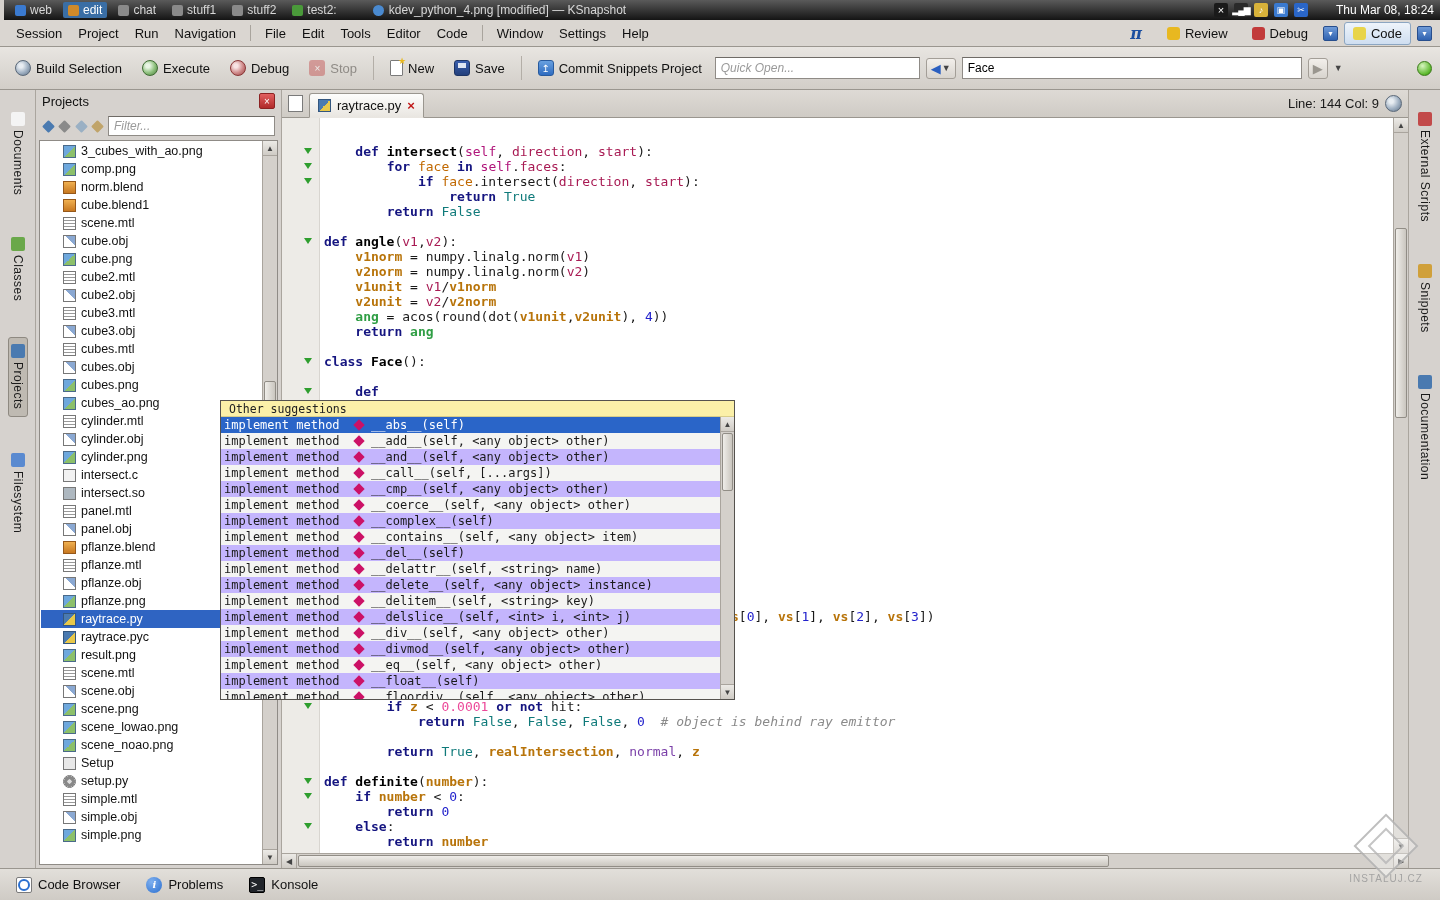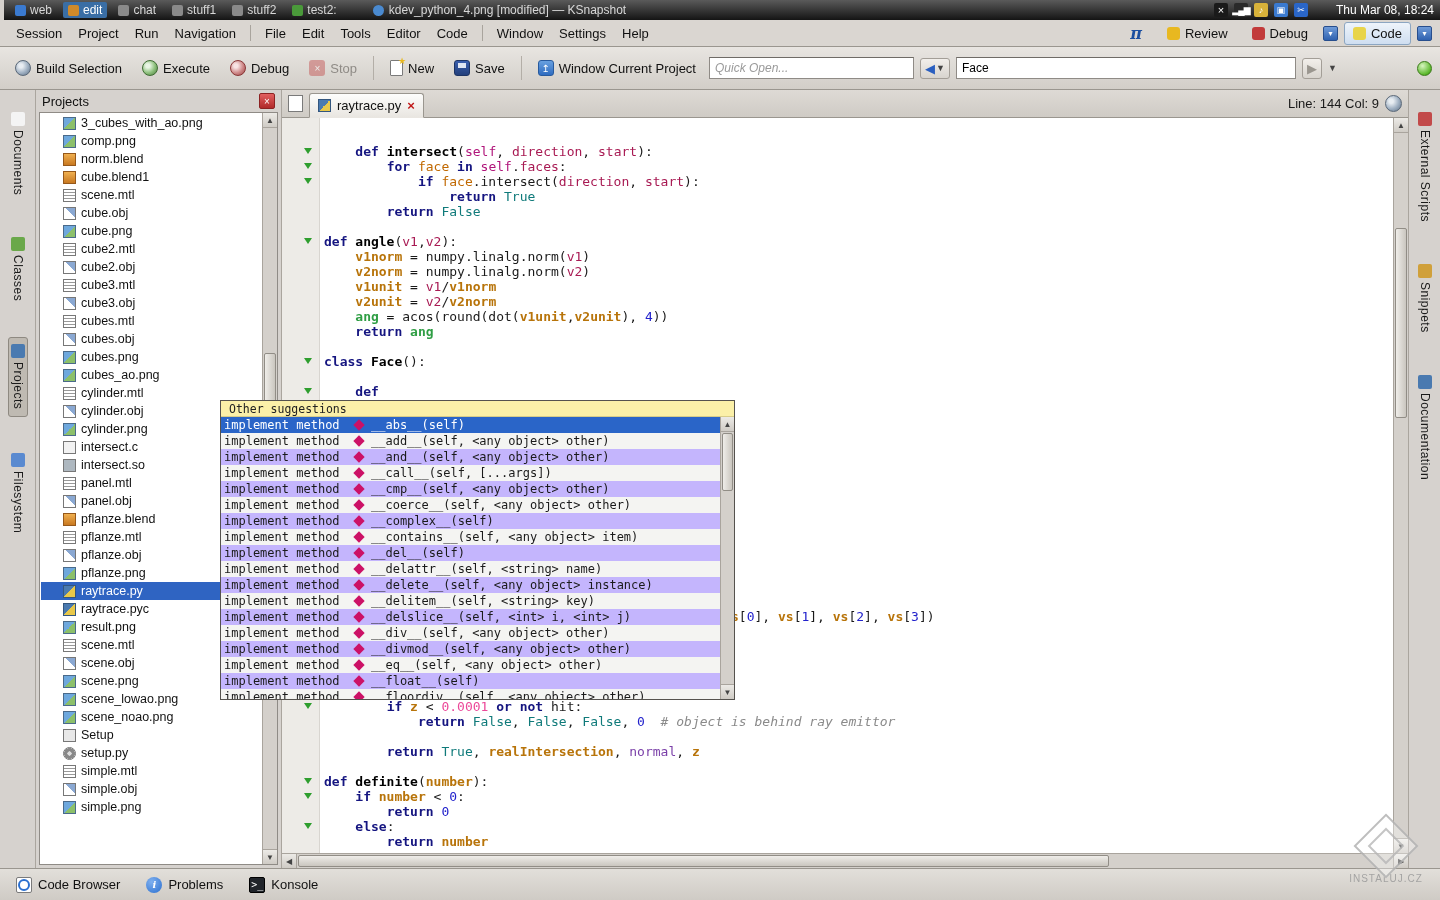--- a/index.html
+++ b/index.html
@@ -269,21 +269,21 @@
     <span class="page-ico"></span>
     <span>New</span>
   </div>
   <div class="tbtn">
     <span class="ico16 save-ico"></span>
     <span>Save</span>
   </div>
   <span class="tsep"></span>
   <div class="tbtn">
     <span class="ico16 commit-ico">↥</span>
-    <span>Window Current Project</span>
+    <span>Commit Snippets Project</span>
   </div>
   <input class="tb-input" style="width: 205px;" placeholder="Quick Open...">
   <div class="navbtn">
     <span class="arrow-blue">◀</span>
     <span class="chev">▼</span>
   </div>
   <input class="tb-input" style="width: 340px;" value="Face">
   <div class="navbtn">
     <span class="arrow-gray">▶</span>
   </div>
@@ -309,20 +309,35 @@
       <div class="vtab">
         <span class="vico" style="background: rgb(90, 138, 208);"></span>
         <span class="vlabel">Filesystem</span>
       </div>
     </div>
 
   <div class="projects">
     <div class="pp-head">
       <span>Projects</span>
       <span class="pp-close">×</span>
+    </div>
+    <div class="pp-tools">
+      <span class="pp-ico">
+          <span class="diam" style="background:#4a7ab0"></span>
+        </span>
+      <span class="pp-ico">
+          <span class="diam" style="background:#8a8a8a"></span>
+        </span>
+      <span class="pp-ico">
+          <span class="diam" style="background:#9ab0c4"></span>
+        </span>
+      <span class="pp-ico">
+          <span class="diam" style="background:#c0a46a"></span>
+        </span>
+      <input class="tb-input pp-filter" placeholder="Filter..." style="">
     </div>
     <div class="tree">
       <div class="tree-inner" id="file-list">
           <div class="file">
             <span class="fi fi-image"></span>
             <span>3_cubes_with_ao.png</span>
           </div>
           <div class="file">
             <span class="fi fi-image"></span>
             <span>comp.png</span>

